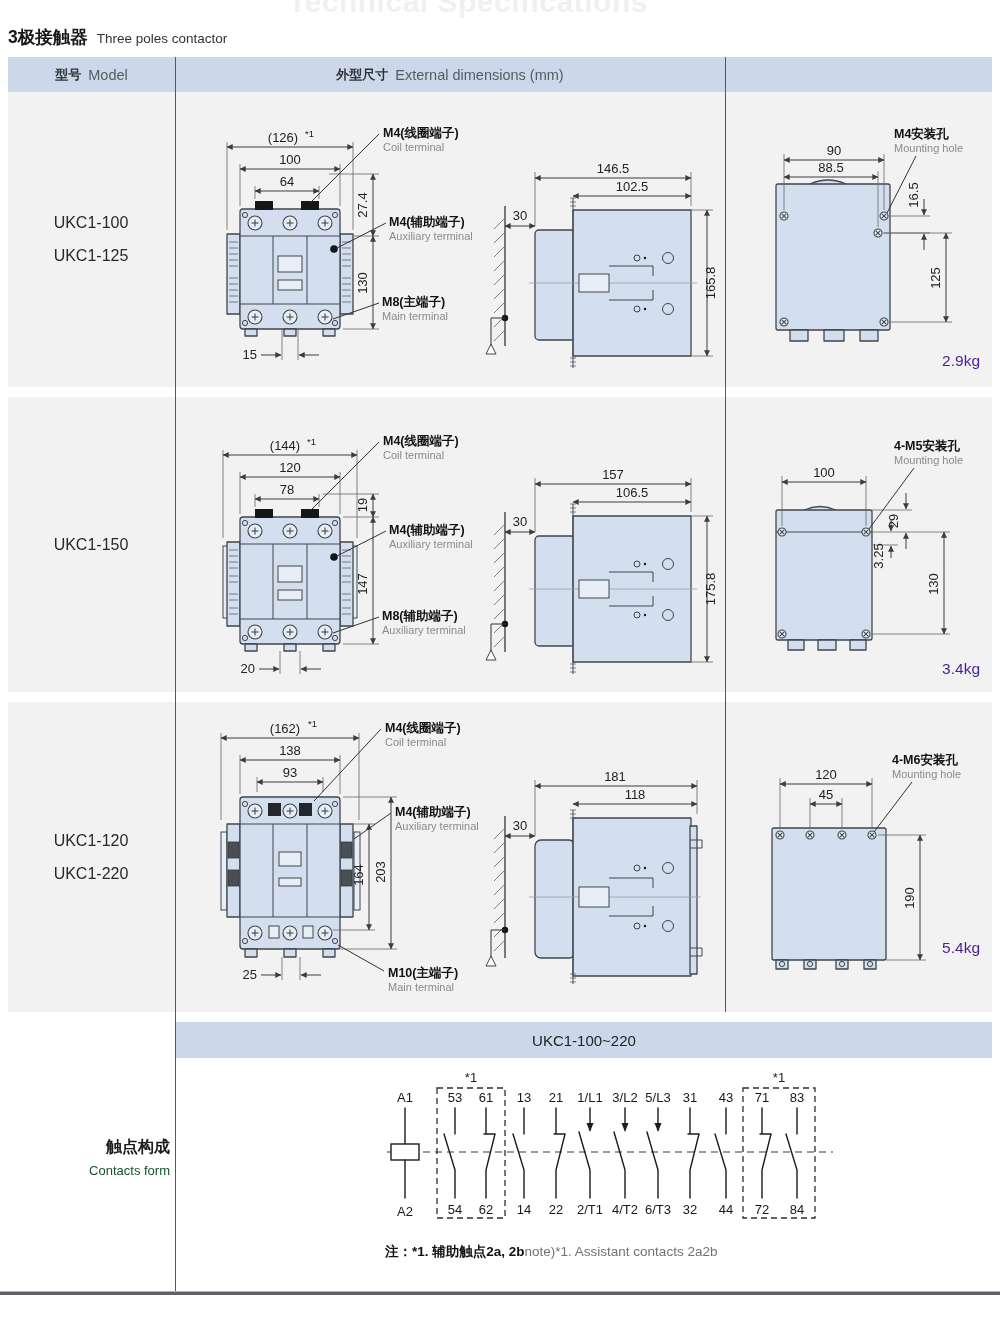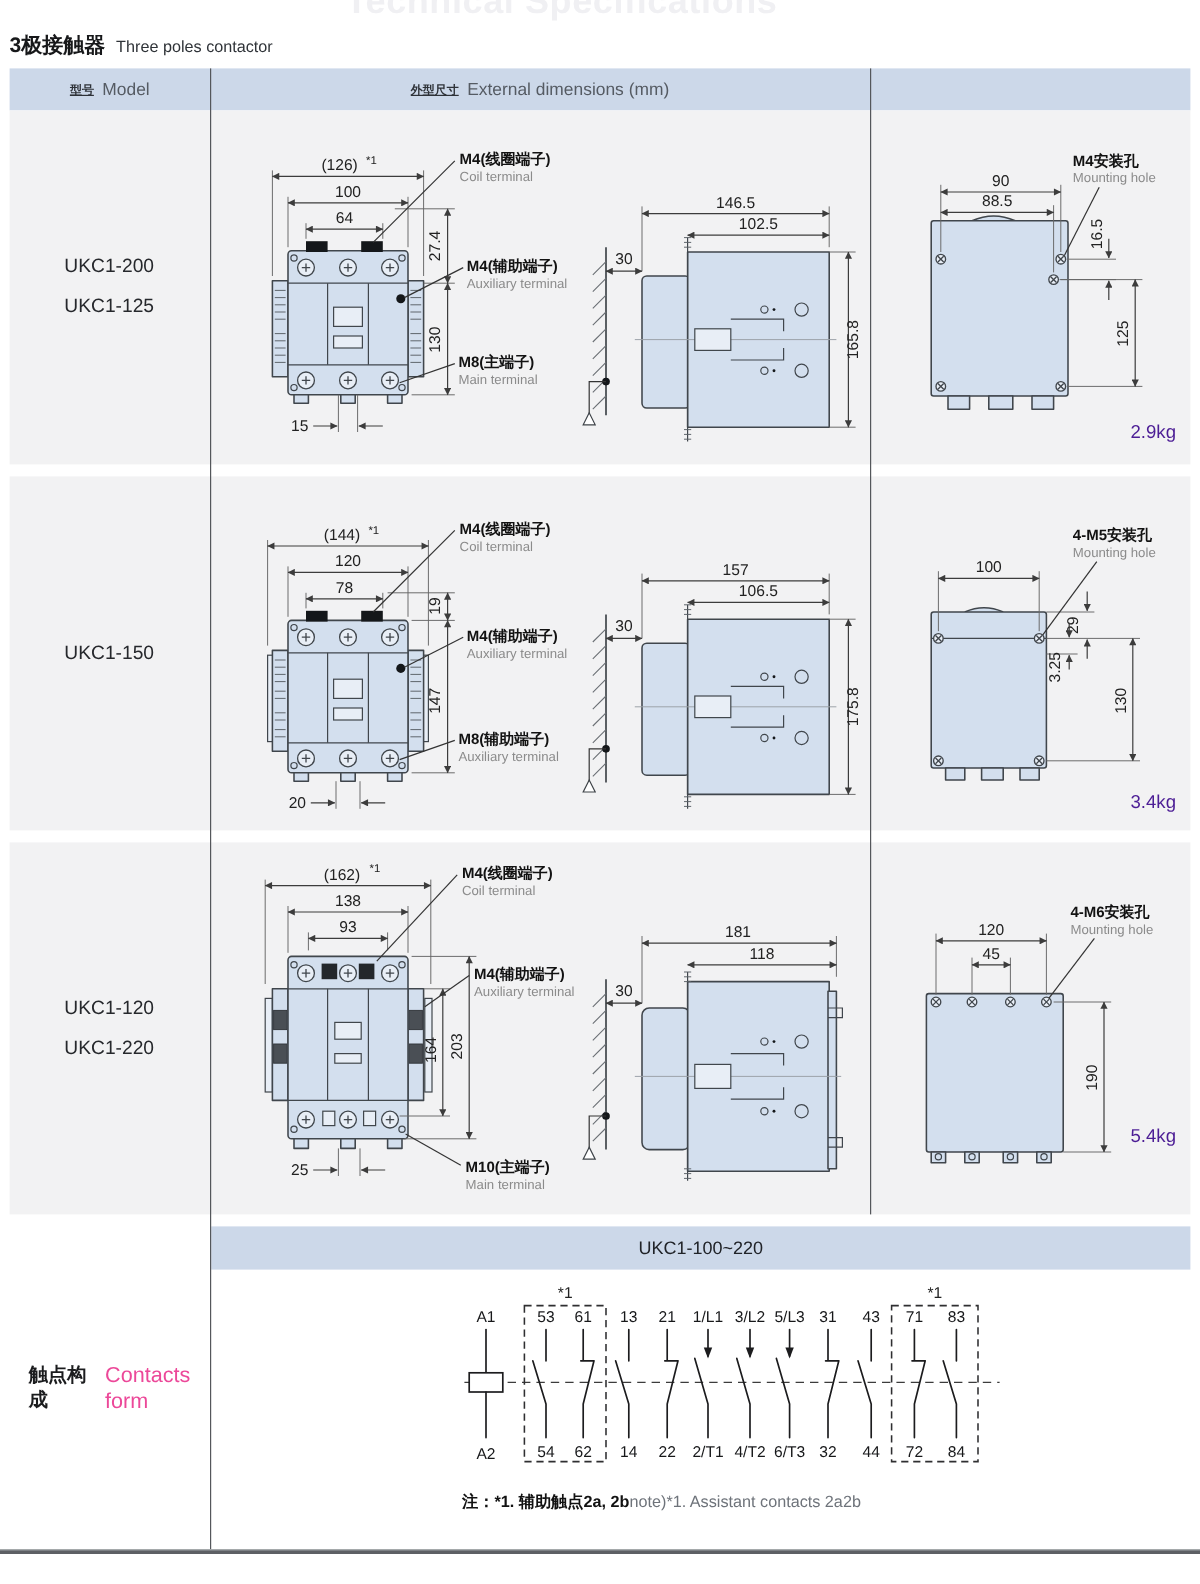--- a/index.html
+++ b/index.html
@@ -6,34 +6,34 @@
   #page{position:relative;width:1000px;height:1320px;background:#fff;overflow:hidden;
         font-family:"Liberation Sans","DejaVu Sans",sans-serif;}
   .abs{position:absolute;}
   .faded{position:absolute;left:288px;top:-15px;font-size:30px;font-weight:bold;
          color:#f0f0f3;letter-spacing:.5px;}
   .title{position:absolute;left:8px;top:25px;display:flex;align-items:baseline;gap:9px;}
   .t-zh{font-size:17.5px;font-weight:bold;color:#17181a;}
   .t-en{font-size:13.5px;color:#2f3338;}
   .thead{position:absolute;left:8px;top:57px;width:984px;height:35px;background:#ccd8e9;display:flex;}
   .th{display:flex;align-items:center;justify-content:center;gap:7px;}
-  .th-zh{font-size:10px;font-weight:bold;color:#2e3238;text-decoration:underline;}
+  .th-zh{font-size:13px;font-weight:bold;color:#2e3238;}
   .th-en{font-size:14.5px;color:#555b63;}
   .gband{position:absolute;left:8px;width:984px;background:#f2f2f3;}
   .models{position:absolute;left:8px;width:166px;display:flex;flex-direction:column;
           align-items:center;justify-content:center;gap:15px;font-size:16px;color:#26282c;}
   .wt{position:absolute;left:880px;width:100px;text-align:right;font-size:15.5px;color:#4c1d95;}
   .vdiv{position:absolute;width:1.5px;background:#54575b;}
   .botline{position:absolute;left:0;top:1291px;width:1000px;height:3px;background:#5d6064;border-top:1px solid #b0b3b6;}
   .band2{position:absolute;left:176px;top:1022px;width:816px;height:36px;background:#ccd8e9;
          display:flex;align-items:center;justify-content:center;font-size:15px;color:#202328;}
-  .ccell{position:absolute;left:24px;top:1022px;width:166px;height:270px;display:flex;
-         flex-direction:row;align-items:center;justify-content:center;gap:5px;}
+  .ccell{position:absolute;left:4px;top:1022px;width:166px;height:270px;display:flex;
+         flex-direction:column;align-items:flex-end;justify-content:center;gap:5px;}
   .ccell .zh1{font-size:16px;font-weight:bold;color:#1b1c1e;}
-  .ccell .en1{font-size:18px;color:#ec4899;}
+  .ccell .en1{font-size:13px;color:#14532d;}
   .note{position:absolute;left:385px;top:1243px;display:flex;align-items:baseline;gap:0;}
   .note-zh{font-size:13.5px;font-weight:bold;color:#121212;}
   .note-en{font-size:13.5px;color:#6e737a;}
   
   svg text{font-family:"Liberation Sans","DejaVu Sans",sans-serif;}
   .body{fill:#d3dfee;stroke:#40464c;stroke-width:1.3;stroke-linejoin:round;}
   .innerF{fill:#e8eef6;stroke:#40464c;stroke-width:1;}
   .innerN{fill:none;stroke:#40464c;stroke-width:1;}
   .inner{stroke:#40464c;stroke-width:1;fill:none;}
   .thin{stroke:#5a6066;stroke-width:.8;fill:none;}
@@ -102,21 +102,21 @@
       <span class="th-zh">外型尺寸</span>
       <span class="th-en">External dimensions (mm)</span>
     </div>
   </div>
 
   <div class="gband" style="top:92px;height:295px"></div>
   <div class="gband" style="top:397px;height:295px"></div>
   <div class="gband" style="top:702px;height:310px"></div>
 
   <div class="models" style="top:92px;height:295px">
-    <span>UKC1-200</span>
+    <span>UKC1-100</span>
     <span>UKC1-125</span>
   </div>
   <div class="models" style="top:397px;height:295px">
     <span>UKC1-150</span>
   </div>
   <div class="models" style="top:702px;height:310px">
     <span>UKC1-120</span>
     <span>UKC1-220</span>
   </div>
 

